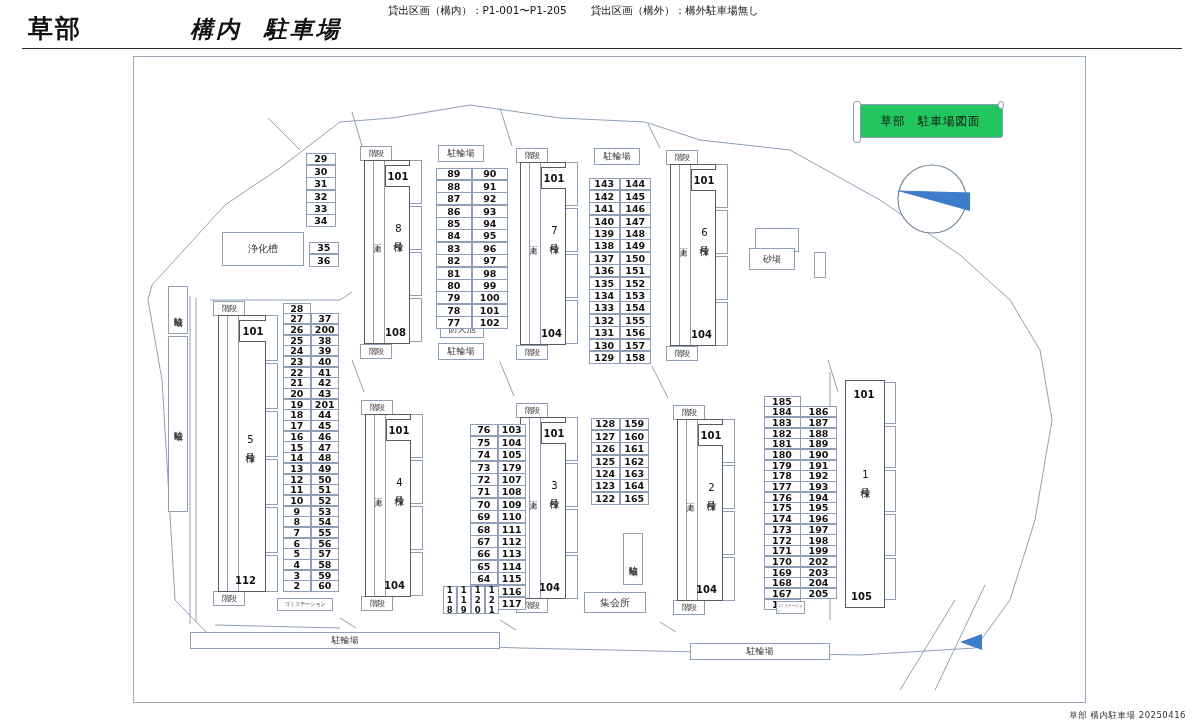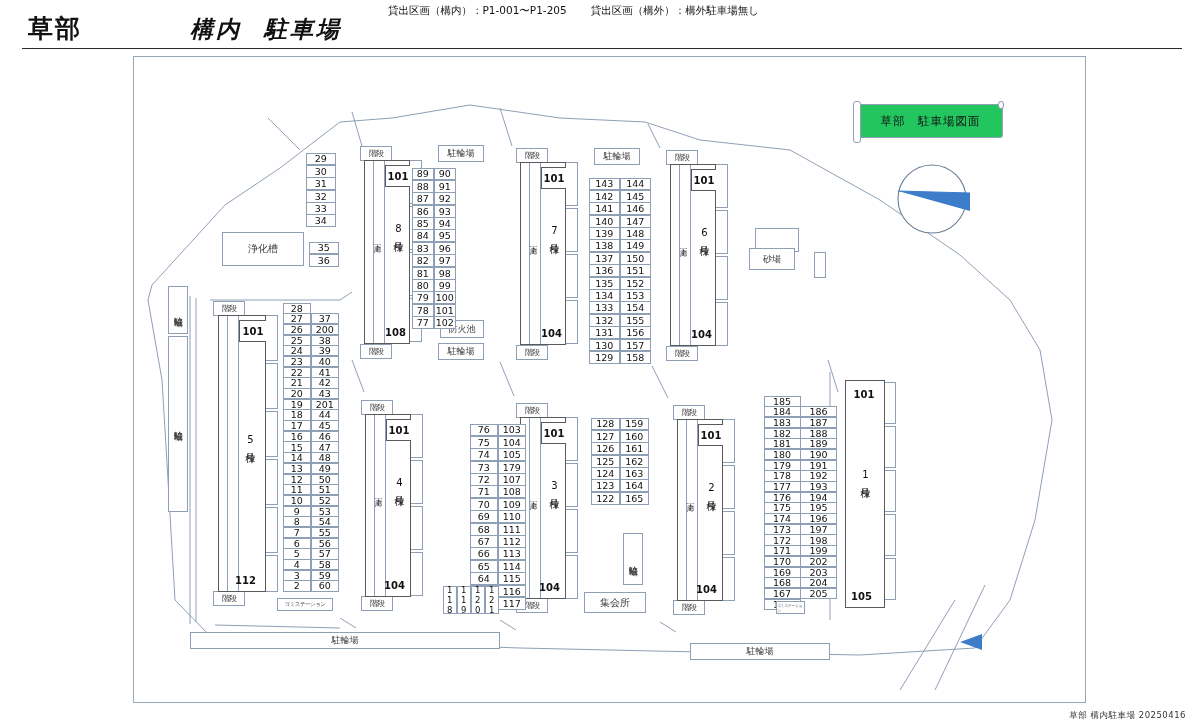--- a/index.html
+++ b/index.html
@@ -21,21 +21,21 @@
   #frame{position:absolute;left:133px;top:56px;width:951px;height:645px;border:1px solid #9aa7b4;background:#fff;}
   #canvas{position:absolute;left:0;top:0;width:1200px;height:728px;pointer-events:none;}
   
   .blk{position:absolute;box-sizing:border-box;border:1px solid #8fa0b6;background:#ffffff;}
   .lbl-box{position:absolute;box-sizing:border-box;border:1px solid #8fa0b6;background:#fff;
     display:flex;align-items:center;justify-content:center;font-size:9px;color:#3b3b3b;}
   .vlbl{position:absolute;box-sizing:border-box;border:1px solid #8fa0b6;background:#fff;
     display:flex;align-items:center;justify-content:center;font-size:9px;color:#3b3b3b;
     writing-mode:vertical-rl;text-orientation:upright;letter-spacing:1px;}
   
-  .grid{position:absolute;display:grid;}
+  .grid{position:absolute;display:grid;font-weight:bold;}
   .cell{box-sizing:border-box;border:1px solid #8fa0b6;background:#fff;
     display:flex;align-items:center;justify-content:center;
     font-size:9.5px;color:#111;font-family:"DejaVu Sans","Liberation Sans",sans-serif;
     margin:-0.5px 0 0 -0.5px;}
   .cell.blank{border:none;background:transparent;}
   .cell.vtext{writing-mode:vertical-rl;text-orientation:upright;font-size:8.5px;letter-spacing:0px;}
   
   .bldg{position:absolute;box-sizing:border-box;border:1.3px solid #5a5a5a;background:#fff;}
   .bldg .corridor{position:absolute;left:8px;top:0;bottom:0;width:12px;box-sizing:border-box;
     border-left:1px solid #8fa0b6;border-right:1px solid #8fa0b6;background:#fff;}
@@ -261,21 +261,21 @@
     <div class="cell">32</div>
     <div class="cell">33</div>
     <div class="cell">34</div>
   </div>
 
 <div class="grid" id="grid-septic" style="left: 309px; top: 242px; width: 30px; grid-template-columns: repeat(1, 1fr); grid-auto-rows: 12.4px;">
     <div class="cell">35</div>
     <div class="cell">36</div>
   </div>
 
-<div class="grid" id="grid-8" style="left: 412px; top: 168px; width: 44px; grid-template-columns: repeat(2, 1fr); grid-auto-rows: 12.4px;">
+<div class="grid" id="grid-8" style="left: 436px; top: 168px; width: 72px; grid-template-columns: repeat(2, 1fr); grid-auto-rows: 12.4px;">
     <div class="cell">89</div>
     <div class="cell">90</div>
     <div class="cell">88</div>
     <div class="cell">91</div>
     <div class="cell">87</div>
     <div class="cell">92</div>
     <div class="cell">86</div>
     <div class="cell">93</div>
     <div class="cell">85</div>
     <div class="cell">94</div>

